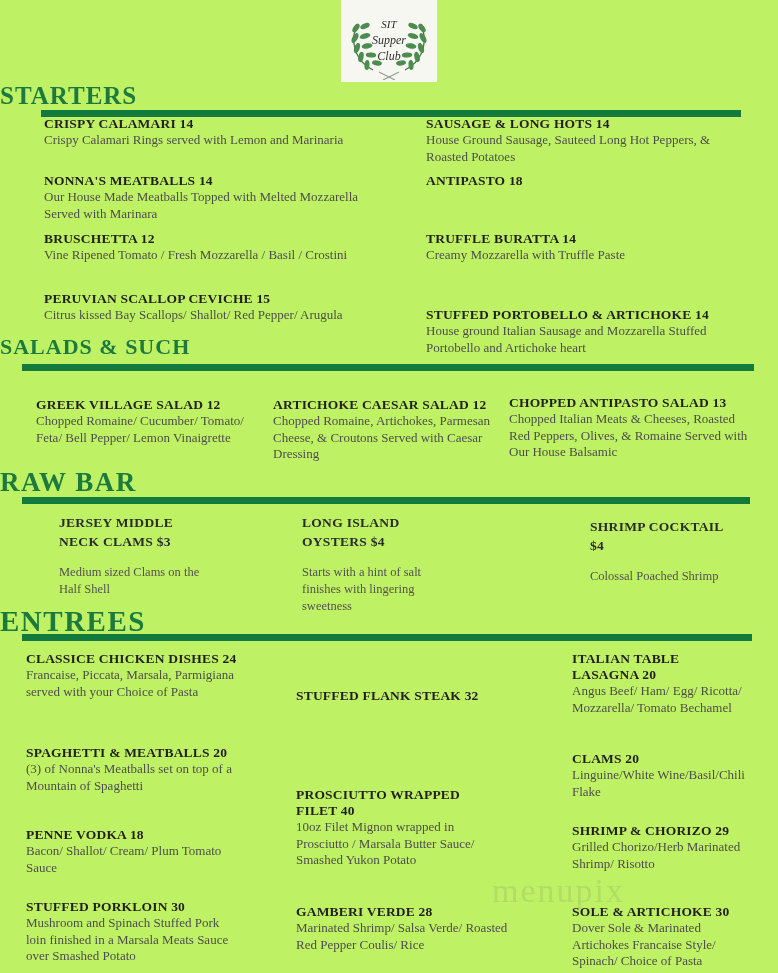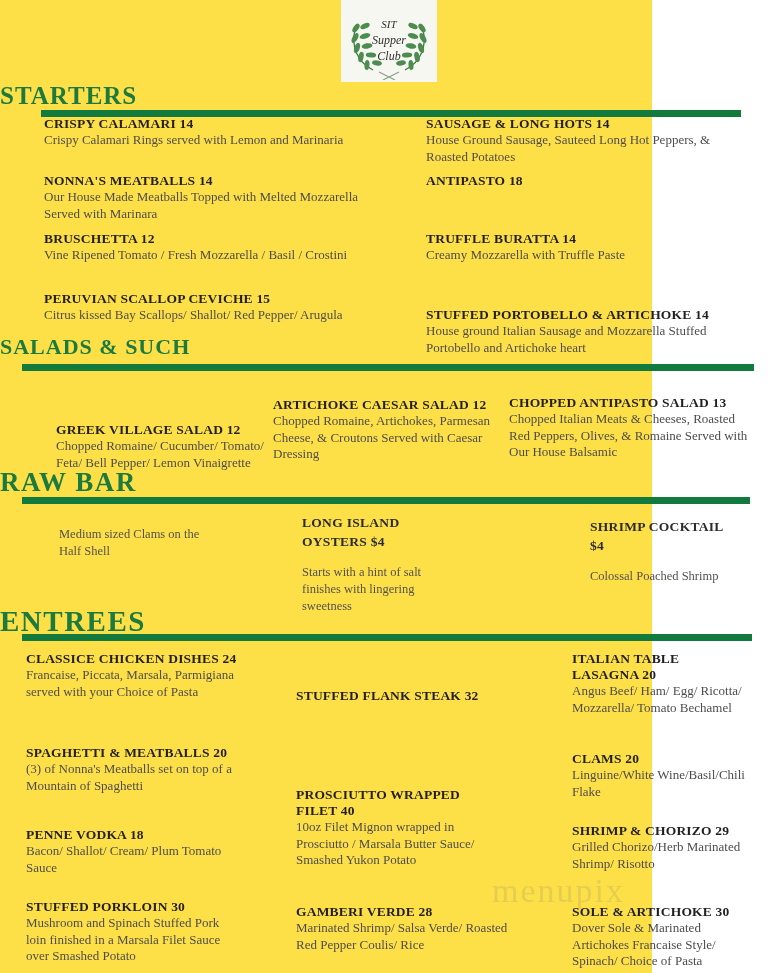--- a/index.html
+++ b/index.html
@@ -11,23 +11,23 @@
     height: 973px;
     background: #ffffff;
     font-family: "Liberation Serif", "DejaVu Serif", serif;
     color: #2b2b2b;
     overflow: hidden;
     position: relative;
   }
 
   .page {
     position: relative;
-    width: 652px;
+    width: 778px;
     height: 973px;
-    background: #fde047;
+    background: #bef264;
   }
 
   
   .logo-wrap {
     position: absolute;
     left: 341px;
     top: 0px;
     width: 96px;
     height: 82px;
     background: #f7f7f2;
@@ -185,37 +185,38 @@
     <p class="desc">Creamy Mozzarella with Truffle Paste</p>
   </div>
   <div class="item" style="left:426px; top:281px; width:320px;margin-top:26px;">
     <p class="name">STUFFED PORTOBELLO &amp; ARTICHOKE 14</p>
     <p class="desc">House ground Italian Sausage and  Mozzarella Stuffed Portobello and Artichoke heart</p>
   </div>
 
   <div class="section-head sh-salads">SALADS &amp; SUCH</div>
   <div class="divider dv2"></div>
 
-  <div class="item" style="left:56px; top:397px; width:225px;margin-top:25px;">
+  <div class="item" style="left:36px; top:397px; width:225px;">
     <p class="name">GREEK VILLAGE SALAD 12</p>
     <p class="desc">Chopped Romaine/ Cucumber/ Tomato/ Feta/ Bell Pepper/ Lemon Vinaigrette</p>
   </div>
   <div class="item" style="left:273px; top:397px; width:230px;">
     <p class="name">ARTICHOKE CAESAR SALAD  12</p>
     <p class="desc">Chopped Romaine, Artichokes, Parmesan Cheese, &amp; Croutons Served with Caesar Dressing</p>
   </div>
   <div class="item" style="left:509px; top:395px; width:240px;">
     <p class="name">CHOPPED ANTIPASTO SALAD 13</p>
     <p class="desc">Chopped Italian Meats &amp; Cheeses, Roasted Red Peppers, Olives, &amp; Romaine Served with Our House Balsamic</p>
   </div>
 
   <div class="section-head sh-rawbar">RAW BAR</div>
   <div class="divider dv3"></div>
 
   <div class="item rawitem" style="left:59px; top:513px; width:150px;">
+    <p class="name">JERSEY MIDDLE NECK CLAMS $3</p>
     <p class="desc">Medium sized Clams on the Half Shell</p>
   </div>
   <div class="item rawitem" style="left:302px; top:513px; width:140px;">
     <p class="name">LONG ISLAND OYSTERS $4</p>
     <p class="desc">Starts with a hint of salt finishes with lingering sweetness</p>
   </div>
   <div class="item rawitem" style="left:590px; top:517px; width:140px;">
     <p class="name">SHRIMP COCKTAIL $4</p>
     <p class="desc">Colossal Poached Shrimp</p>
   </div>
@@ -230,21 +231,21 @@
   <div class="item" style="left:26px; top:745px; width:215px;">
     <p class="name">SPAGHETTI &amp; MEATBALLS 20</p>
     <p class="desc">(3) of Nonna's Meatballs set on top of a Mountain of Spaghetti</p>
   </div>
   <div class="item" style="left:26px; top:827px; width:215px;">
     <p class="name">PENNE VODKA 18</p>
     <p class="desc">Bacon/ Shallot/ Cream/ Plum Tomato Sauce</p>
   </div>
   <div class="item" style="left:26px; top:899px; width:215px;">
     <p class="name">STUFFED PORKLOIN 30</p>
-    <p class="desc">Mushroom and Spinach Stuffed Pork loin finished in a Marsala Filet Sauce over Smashed Potato</p>
+    <p class="desc">Mushroom and Spinach Stuffed Pork loin finished in a Marsala Meats Sauce over Smashed Potato</p>
   </div>
 
   <div class="item" style="left:296px; top:688px; width:215px;">
     <p class="name">STUFFED FLANK STEAK 32</p>
   </div>
   <div class="item" style="left:296px; top:787px; width:205px;">
     <p class="name">PROSCIUTTO WRAPPED FILET 40</p>
     <p class="desc">10oz  Filet Mignon wrapped in Prosciutto / Marsala Butter Sauce/ Smashed Yukon Potato</p>
   </div>
   <div class="item" style="left:296px; top:904px; width:215px;">

